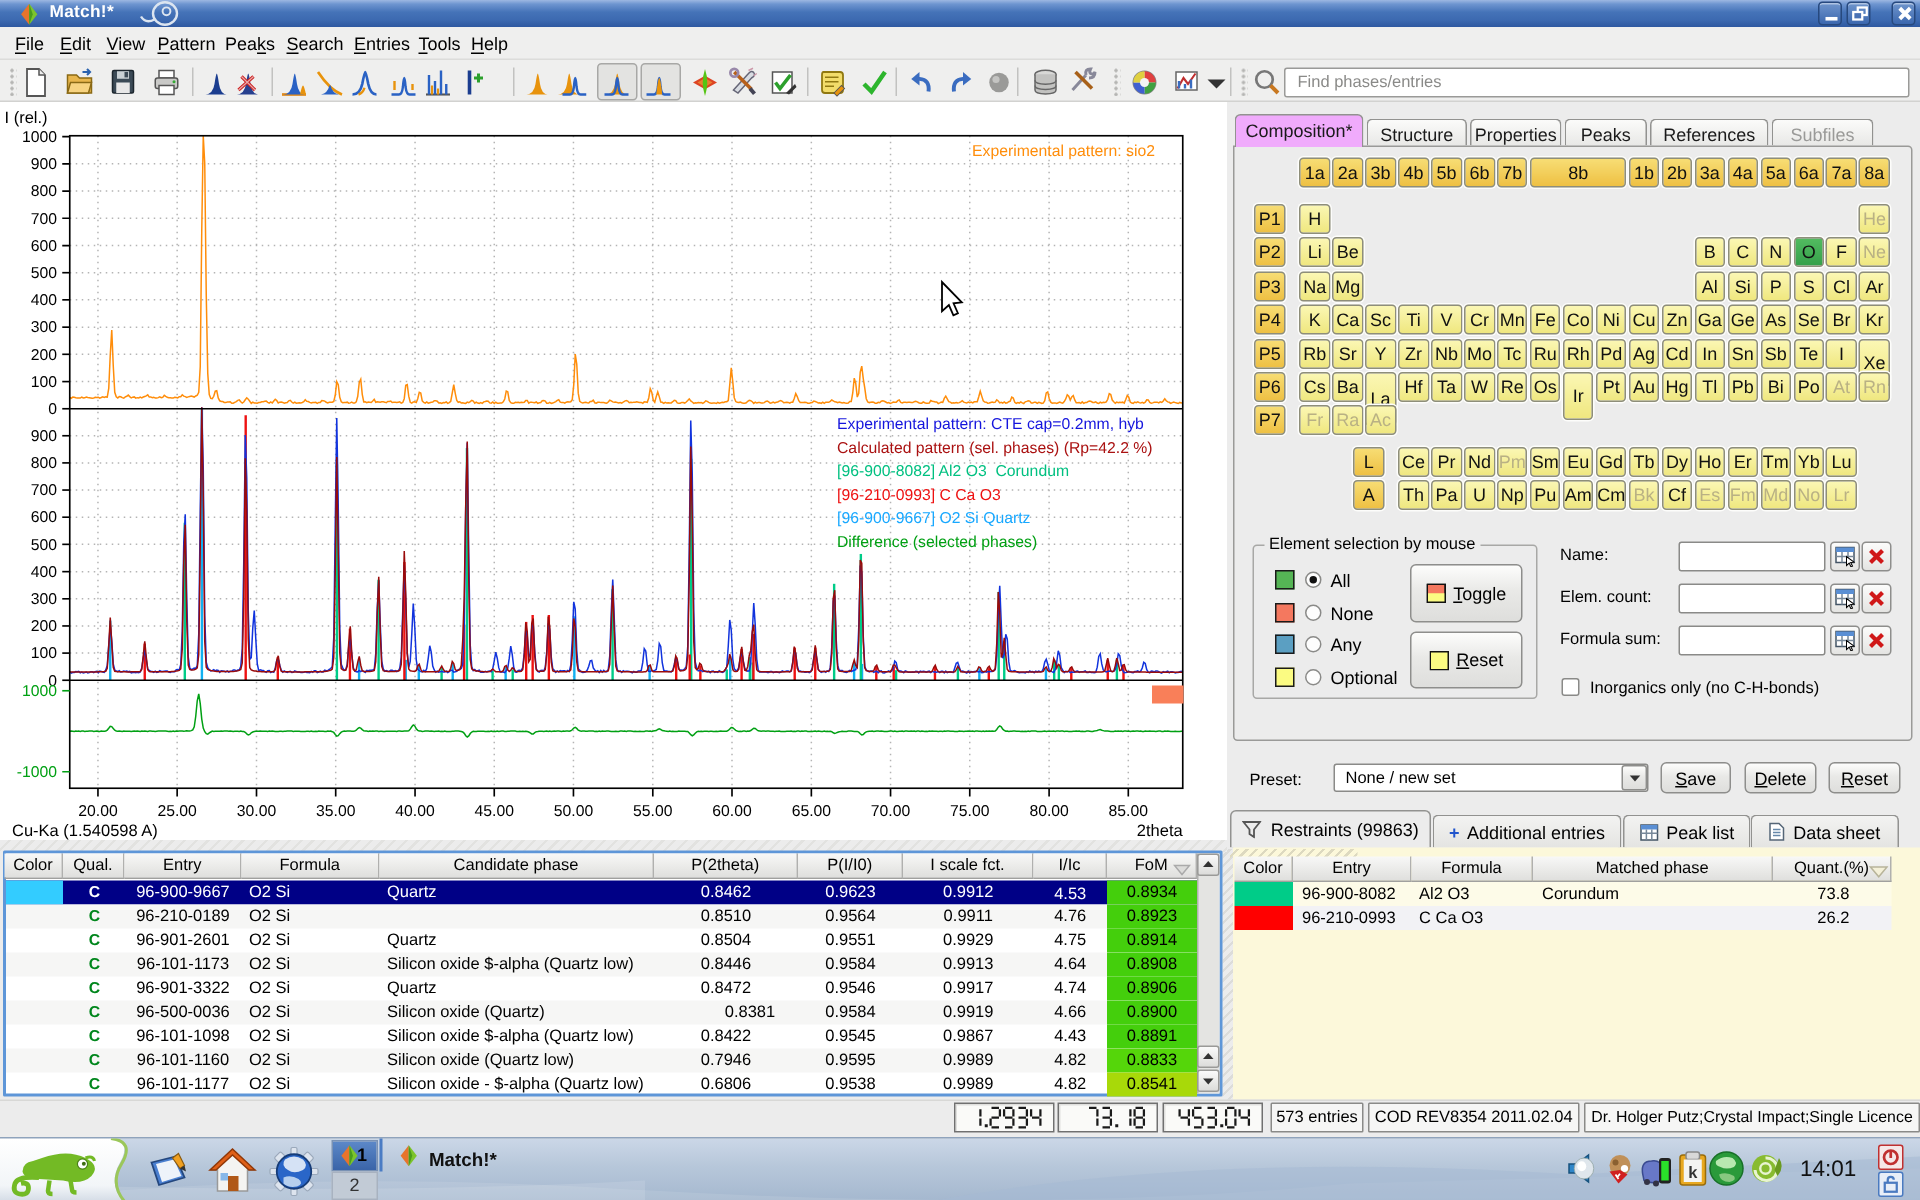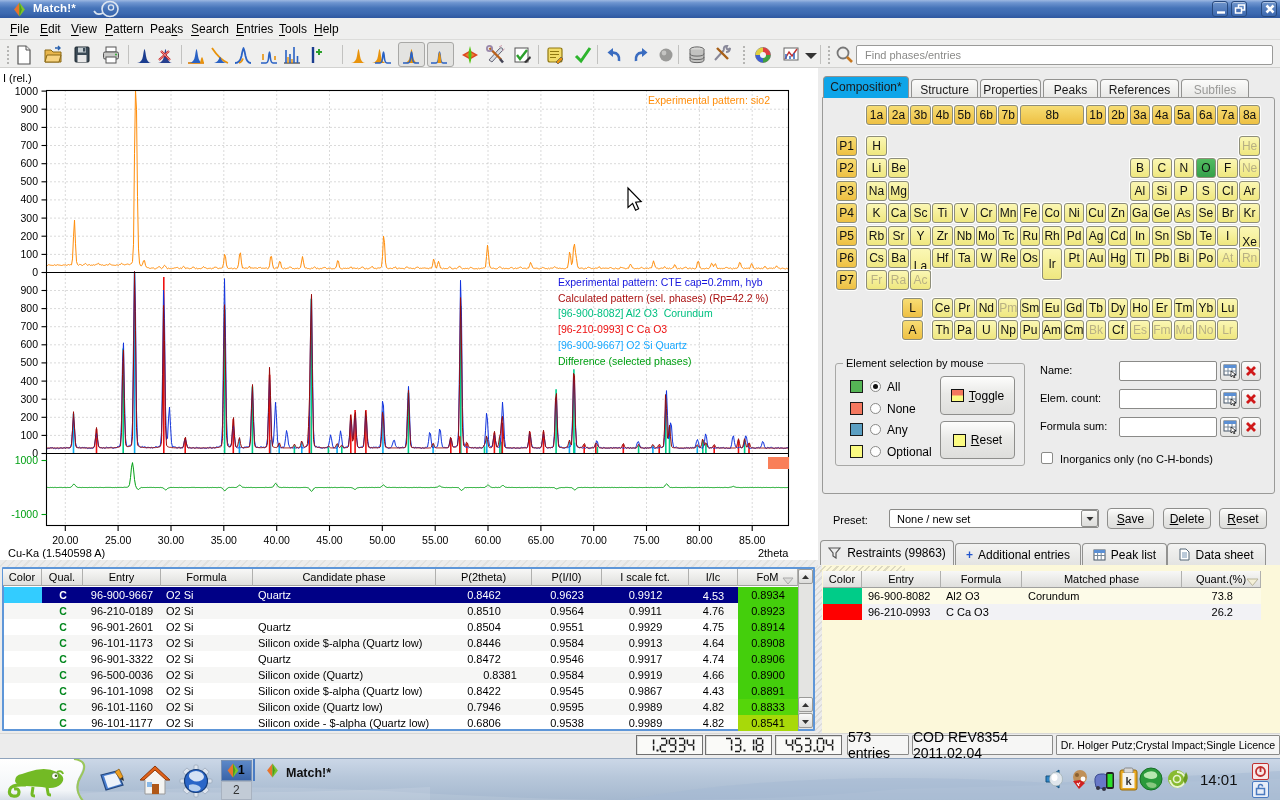--- a/index.html
+++ b/index.html
@@ -16,21 +16,21 @@
 .thandle{position:absolute;top:45px;width:5px;height:19px;
  background-image:radial-gradient(circle,#b5b5b3 1px,transparent 1.2px);background-size:4px 4px}
 #findbox{position:absolute;left:856px;top:45px;width:417px;height:20px;background:#fff;border:1px solid #9a9a98;border-radius:2px;
  font-size:11px;color:#8a8a88;padding:3px 0 0 8px}
 .ticon{position:absolute;top:44px}
 .pressed{background:#e3e3e1;border:1px solid #a8a8a6;border-radius:3px}
 
 #rightpanel{position:absolute;left:818px;top:68px;width:462px;height:497px;background:#ececec}
 .rtab{position:absolute;font-size:12px;color:#1a1a1a;text-align:center;
  background:linear-gradient(180deg,#fbfbfa,#e8e8e6);border:1px solid #929290;border-bottom:none;border-radius:4px 4px 0 0;padding-top:3px}
-.rtab.act{background:#0ea5e9;z-index:3}
+.rtab.act{background:#f0abfc;z-index:3}
 .rtab.dis{color:#9a9a98}
 #rpframe{position:absolute;left:822px;top:96.5px;width:453px;height:397px;background:#ececec;border:1px solid #9a9a98;border-radius:0 3px 3px 3px;z-index:1}
 .pg,.pe{position:absolute;z-index:2;font-size:12px;color:#111;text-align:center;border:1px solid #8e8e7a;border-radius:3px;
  display:flex;align-items:center;justify-content:center;box-shadow:0 0 0 1px #fdfdfb}
 .pg{background:linear-gradient(180deg,#f7dd74,#eec043);}
 .pe{background:linear-gradient(180deg,#fbf7b4,#efe77f);}
 .pe.po{background:linear-gradient(180deg,#52bb60,#35a04a)}
 .pe.pd{color:#b9b184}
 .gbox{position:absolute;border:1px solid #a8a8a6;border-radius:3px;z-index:2}
 .gboxtitle{position:absolute;font-size:11px;background:#ececec;padding:0 3px;z-index:3}
@@ -46,21 +46,21 @@
 
 .btab{position:absolute;font-size:12px;color:#000;background:linear-gradient(180deg,#f3f3f2,#e4e4e2);border:1px solid #929290;border-bottom:none;border-radius:4px 4px 0 0;display:flex;align-items:center;justify-content:center}
 .btab.act{background:#ececec}
 
 #ltable{position:absolute;left:2px;top:567px;width:813px;height:164px;background:#fff;border:2px solid #5e96d8;border-radius:1px}
 .th{position:absolute;background:linear-gradient(180deg,#f8f8f7,#e9e9e7 60%,#dfdfdd);border-right:1px solid #b0b0ae;border-bottom:1px solid #a0a09e;
  font-size:11px;color:#000;display:flex;align-items:center;justify-content:center;top:0;height:16.5px}
 .tr{position:absolute;font-size:11px;color:#000;display:flex;align-items:center}
 #rtablearea{position:absolute;left:822px;top:565px;width:458px;height:169px;background:#fcf8da}
 #statusbar{position:absolute;left:0;top:733px;width:1280px;height:25px;background:#ececec;border-top:1px solid #d8d8d6}
-.sbox{position:absolute;top:735px;height:20px;border:1px solid #8a8a88;background:#f6f6f5;font-size:14px;color:#000;
+.sbox{position:absolute;top:735px;height:20px;border:1px solid #8a8a88;background:#f6f6f5;font-size:11px;color:#000;
  display:flex;align-items:center;justify-content:center;border-radius:1px}
 .lcdbox{position:absolute;top:735px;height:20px;width:67px;border:1.5px solid #707070;background:#fafaf8;box-shadow:inset 1px 1px 0 #e0e0de}
 #taskbar{position:absolute;left:0;top:758px;width:1280px;height:42px;
  background:linear-gradient(180deg,#cbd7e7 0%,#b7c7da 45%,#a5b8cf 100%);border-top:1px solid #8fa3bc}
 </style></head>
 <body>
 <div id="plotpanel" class="abs" style="left:0;top:68px;width:818px;height:492px;background:#fff"></div>
 <svg width="818" height="497" viewBox="0 68 818 497" style="position:absolute;left:0;top:68px">
     <rect x="0" y="68" width="818" height="497" fill="#ffffff"></rect>
     <line x1="65.3" y1="90.5" x2="65.3" y2="525.5" stroke="#b4b4b4" stroke-width="1" stroke-dasharray="1 3"></line>

